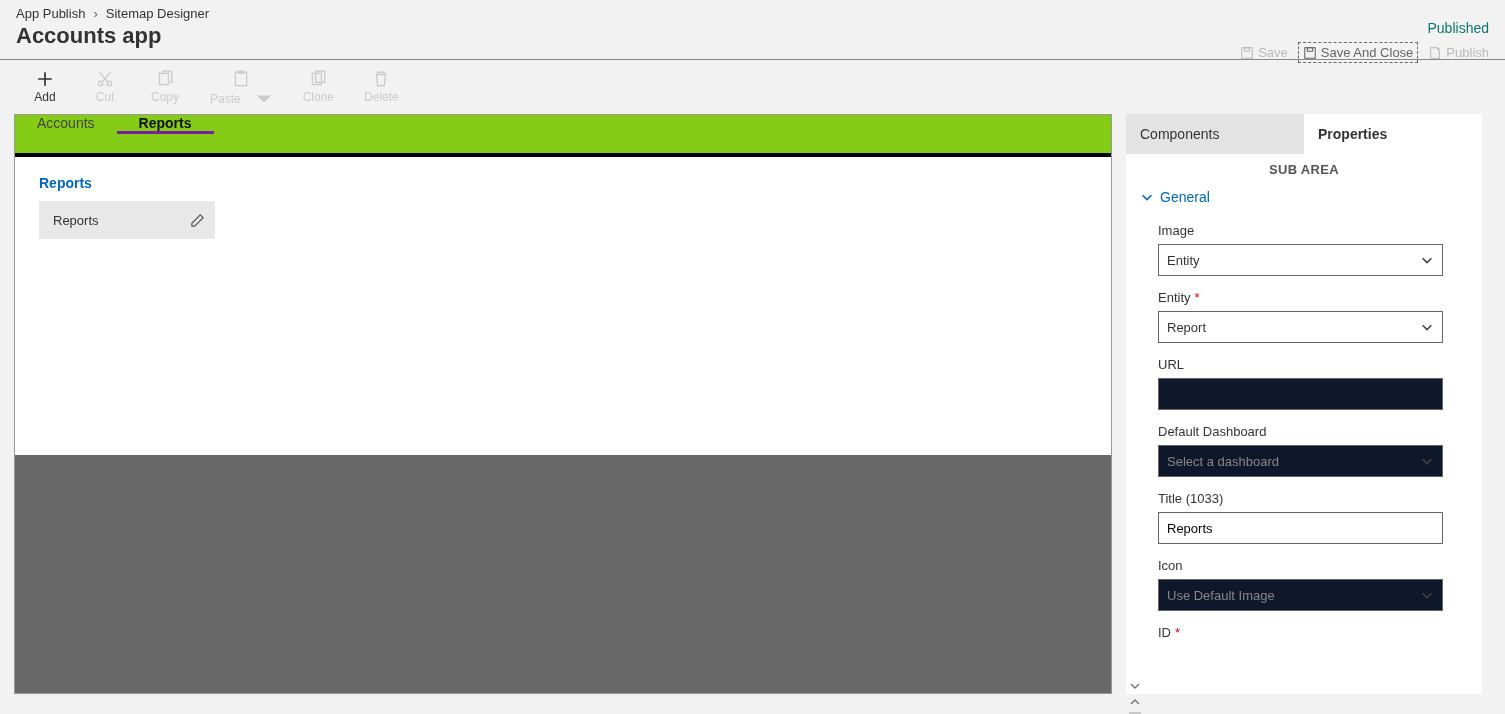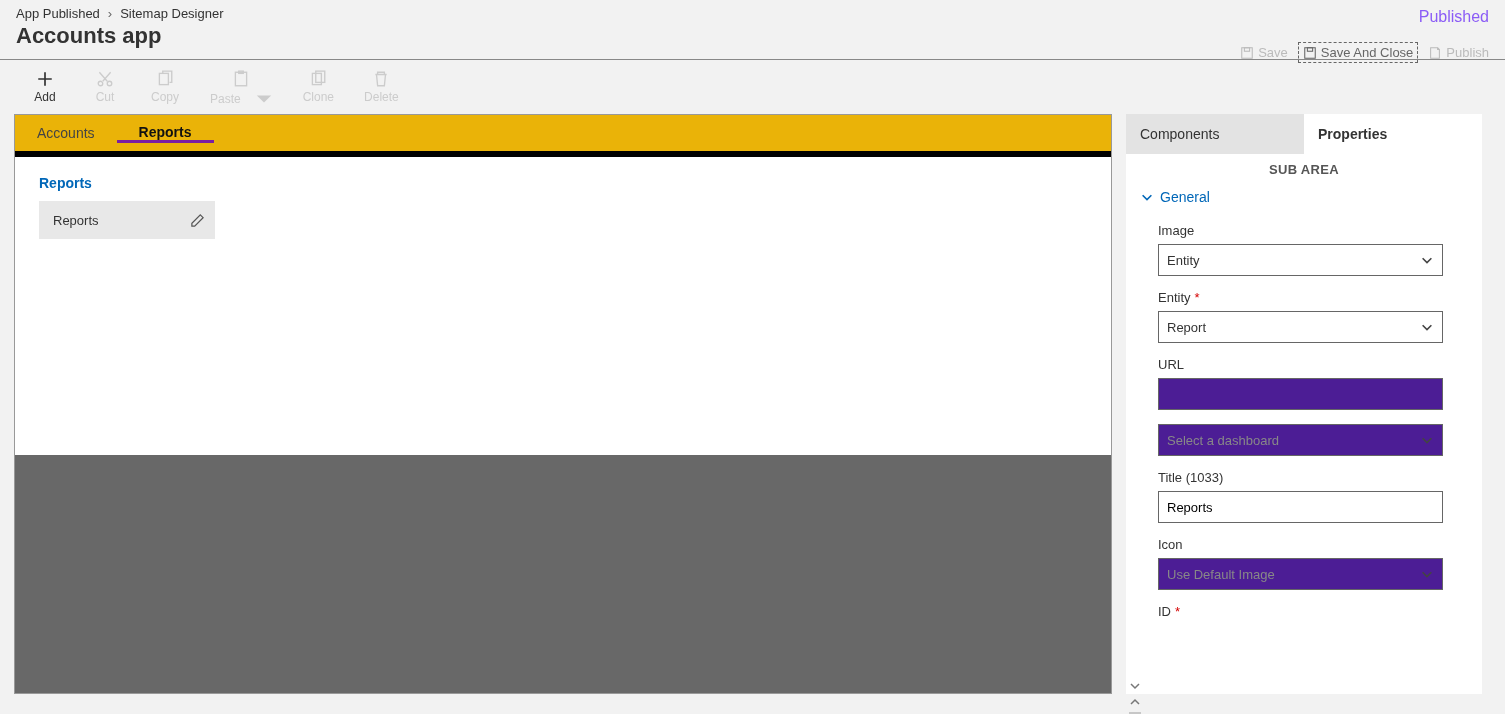--- a/index.html
+++ b/index.html
@@ -5,65 +5,65 @@
   * { box-sizing: border-box; margin: 0; padding: 0; }
   html, body { width: 1505px; height: 714px; font-family: "Segoe UI", Arial, sans-serif; background: #f2f2f2; color: #333; overflow: hidden; }
   .header { padding: 6px 16px 10px 16px; border-bottom: 1px solid #888; position: relative; }
   .breadcrumb { font-size: 13px; color: #333; display: flex; align-items: center; gap: 8px; }
   .breadcrumb .sep { color: #666; }
   .app-title { font-size: 22px; font-weight: 600; margin-top: 2px; }
   .header-actions { position: absolute; right: 16px; top: 42px; display: flex; gap: 10px; font-size: 13px; color: #bbb; align-items: center; }
   .header-actions .action { display: inline-flex; align-items: center; gap: 4px; cursor: default; }
   .header-actions .action svg { width: 14px; height: 14px; }
   .action.active { color: #666; border: 1px dashed #666; padding: 2px 4px; }
-  .pub-status { position: absolute; right: 16px; top: 8px; font-size: 16px; color: #8b5cf6; }
+  .pub-status { position: absolute; right: 16px; top: 20px; font-size: 14px; color: #0f766e; }
   .toolbar { display: flex; gap: 30px; padding: 10px 24px 6px 30px; }
   .tool { display: flex; flex-direction: column; align-items: center; font-size: 12px; color: #ccc; gap: 2px; min-width: 30px; cursor: default; }
   .tool.enabled { color: #333; }
   .tool svg { width: 18px; height: 18px; }
   .tool .paste-row { display:flex; align-items:center; gap:14px;}
   .main { display: flex; align-items: flex-start; }
   .canvas-col { width: 1112px; }
   .canvas { margin-left: 14px; width: 1098px; height: 580px; background: #686868; border: 1px solid #999; }
-  .tabs { display: flex; background: #eab308; border-bottom: 6px solid #000000; height: 42px; align-items: center; }
+  .tabs { display: flex; background: #84cc16; border-bottom: 4px solid #000000; height: 42px; align-items: flex-start; }
   .tab { padding: 0 22px; display: flex; align-items: center; font-size: 14px; color: #444; cursor: pointer; }
   .tab.active { font-weight: 600; color: #111; border-bottom: 3px solid #7a1fa2; }
   .canvas-body { background: #fff; height: 298px; padding: 18px 24px; }
   .group-title { color: #0067b8; font-weight: 600; font-size: 14px; margin-bottom: 10px; }
   .subarea-item { display: flex; align-items: center; justify-content: space-between; width: 176px; height: 38px; background: #e8e8e8; padding: 0 10px 0 14px; font-size: 13px; color: #333; cursor: pointer; }
   .subarea-item svg { width: 15px; height: 15px; stroke: #555; }
   .side { width: 380px; margin-left: 14px; display: flex; flex-direction: column; }
   .side-panel { width: 356px; background: #fff; }
   .side-tabs { display: flex; height: 40px; }
   .side-tab { flex: 1; display: flex; align-items: center; padding-left: 14px; font-size: 14px; background: #e3e3e3; color: #333; cursor: pointer; }
   .side-tab.active { background: #fff; font-weight: 600; }
   .side-body { padding: 0 14px 14px 14px; height: 540px; }
   .section-label { font-weight: 700; font-size: 13px; color: #555; padding: 8px 0 12px 0; letter-spacing: .3px; text-align: center; }
   .collapsible { color: #0067b8; font-size: 14px; display: flex; align-items: center; gap: 6px; cursor: pointer; padding-bottom: 10px; }
   .collapsible svg { width: 14px; height: 14px; fill: none; stroke: #0067b8; stroke-width: 1.8;}
   .field { margin: 8px 0 14px 18px; }
   .field-label { font-size: 13px; color: #333; margin-bottom: 6px; display: flex; gap: 4px; }
   .req { color: #d40000; }
   .select, .input { width: 285px; height: 32px; border: 1px solid #666; background: #fff; font-size: 13px; padding: 0 8px; display: flex; align-items: center; justify-content: space-between; }
   .select svg { width: 14px; height: 14px; fill: none; stroke: #444; stroke-width: 1.8; }
-  .select.disabled, .input.disabled { background: #4c1d95; color: #888; }
+  .select.disabled, .input.disabled { background: #0f172a; color: #888; }
   .input input { border: none; outline: none; width: 100%; font-size: 13px; background: transparent; }
   .scrollbar { width: 16px; background: #f2f2f2; position: relative; border-left:1px solid #ddd;}
   .scroll-arrow { width: 16px; height: 16px; display:flex; align-items:center; justify-content:center; position:absolute; left:0; }
   .scroll-arrow.up { top:0; }
   .scroll-arrow.down { bottom:0; }
   .scroll-arrow svg { width:10px; height:10px; stroke:#777; fill:none; stroke-width:1.5;}
   .thumb { position: absolute; left: 2px; top: 18px; width: 12px; height: 420px; background: #c7c7c7; }
 </style>
 </head>
 <body>
 
 <div class="header">
   <div class="breadcrumb">
-    <span>App Published</span>
+    <span>App Publish</span>
     <span class="sep">›</span>
     <span>Sitemap Designer</span>
   </div>
   <div class="app-title">Accounts app</div>
   <div class="pub-status">Published</div>
   <div class="header-actions">
     <span class="action">
       <svg viewBox="0 0 16 16" fill="none" stroke="currentColor" stroke-width="1.2">
           <rect x="2" y="2" width="12" height="12"></rect>
           <rect x="5" y="2" width="6" height="4"></rect>
@@ -198,20 +198,23 @@
         <div class="field">
           <div class="field-label">
               <span>URL</span>
             </div>
           <div class="input disabled">
             <input disabled="" value="" style="">
           </div>
         </div>
 
         <div class="field">
+          <div class="field-label">
+              <span>Default Dashboard</span>
+            </div>
           <div class="select disabled">
             <span>Select a dashboard</span>
             <svg viewBox="0 0 16 16">
                 <path d="M3 6l5 5 5-5"></path>
               </svg>
           </div>
         </div>
 
         <div class="field">
           <div class="field-label">

